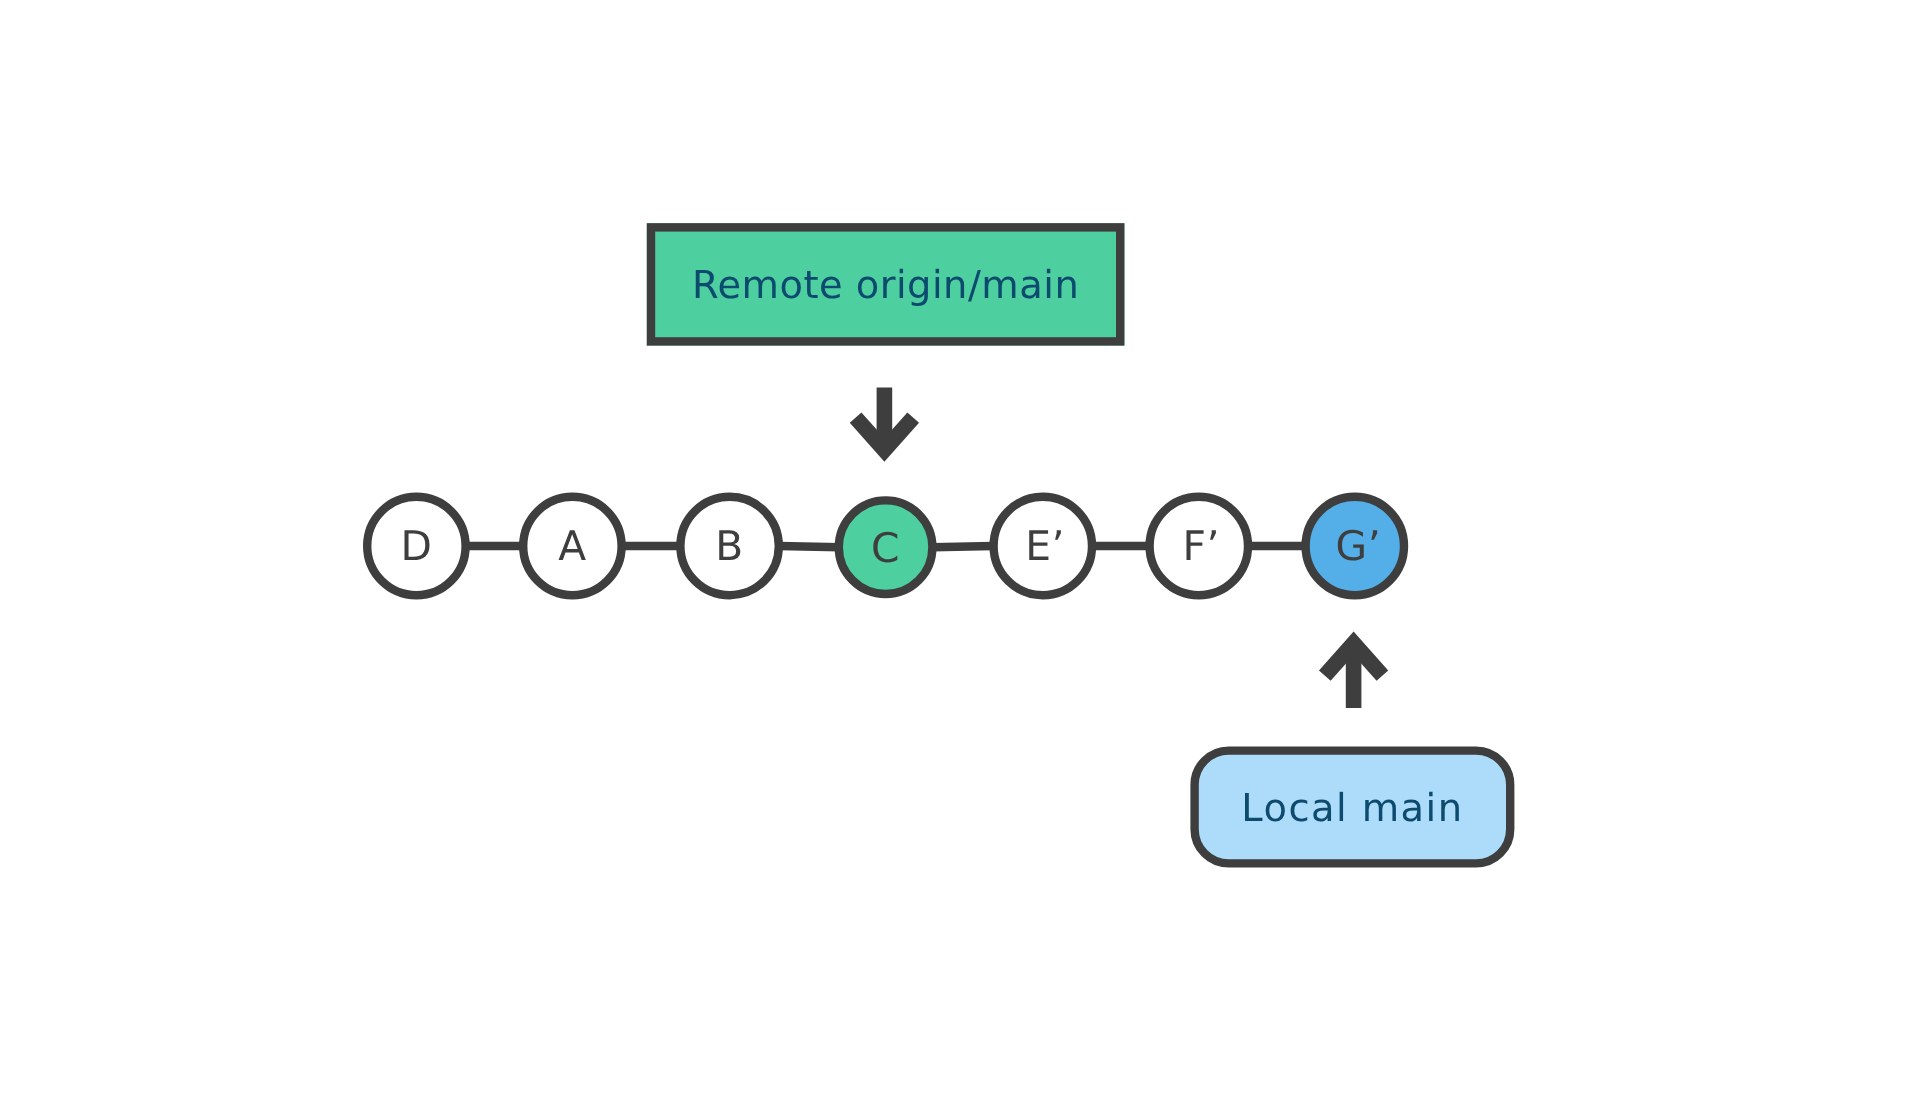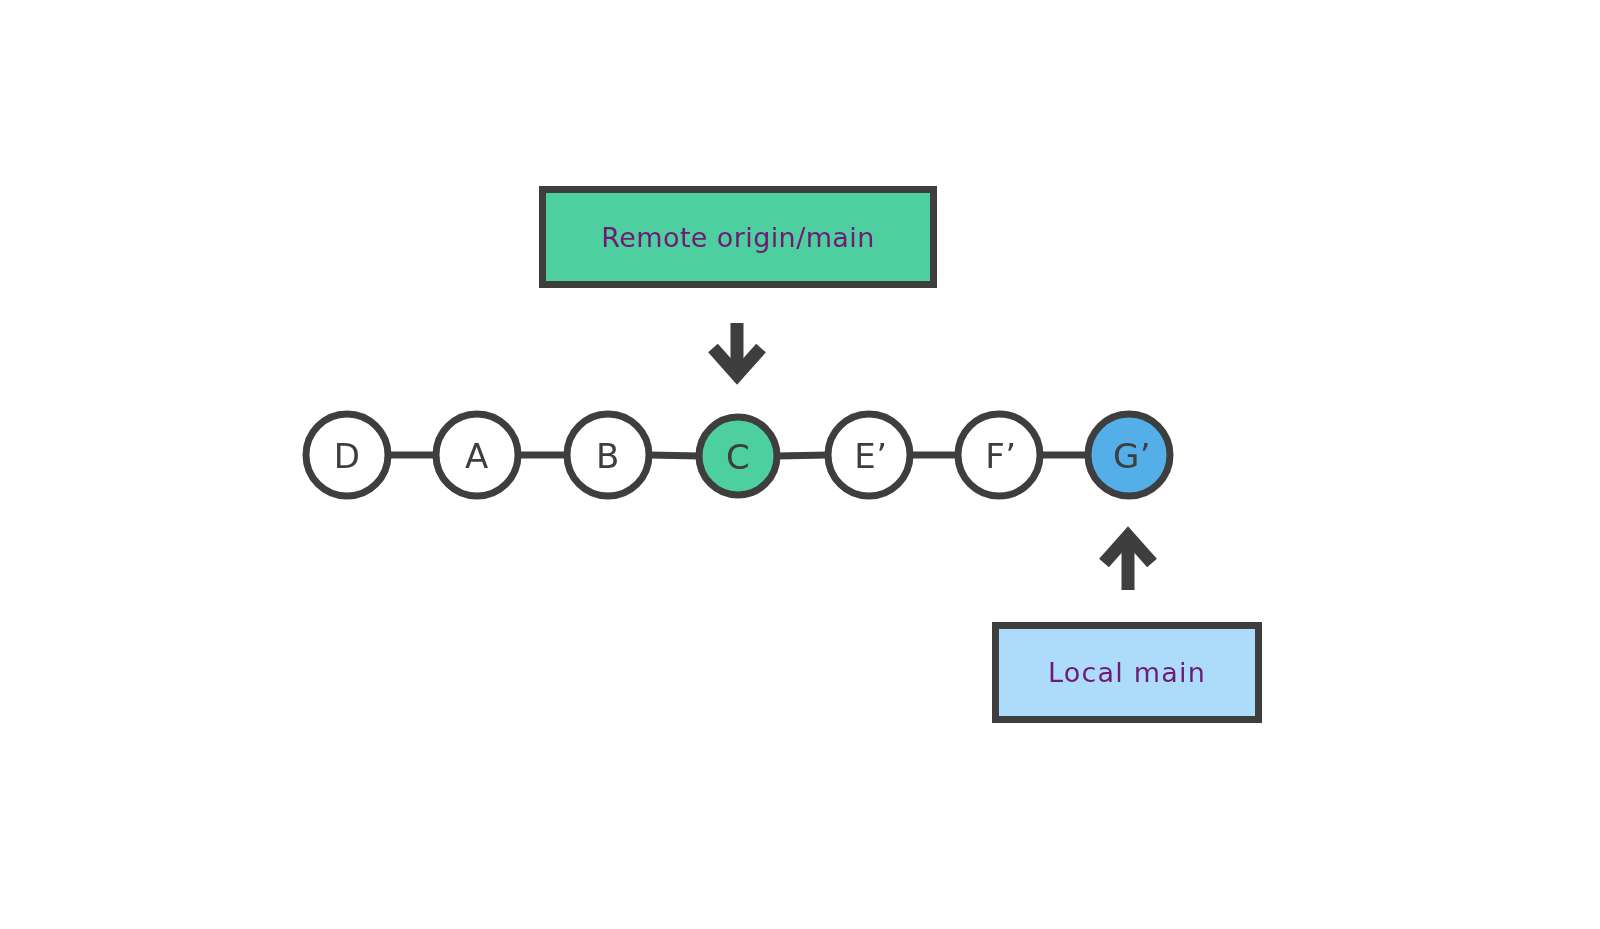--- a/index.html
+++ b/index.html
@@ -27,40 +27,41 @@
   
   .label-box {
     position: absolute;
     box-sizing: border-box;
     border: 7px solid #3e3e3e;
     display: flex;
     align-items: center;
     justify-content: center;
   }
   .label-box .box-text {
-    font-size: 27px;
+    font-size: 32px;
     letter-spacing: 0.4px;
-    color: #701a75;
+    color: #0c4a6e;
     font-weight: 400;
     white-space: nowrap;
   }
 
   #remote-box {
     left: 539px;
     top: 186px;
     width: 398px;
     height: 102px;
     background: #4ecfa0;
   }
   #local-box {
     left: 992px;
     top: 622px;
     width: 270px;
     height: 101px;
     background: #acdcfa;
+    border-radius: 32px;
   }
   #local-box .box-text {
     letter-spacing: 1.2px;
   }
 
   
   #commit-graph {
     position: absolute;
     left: 0;
     top: 0;

